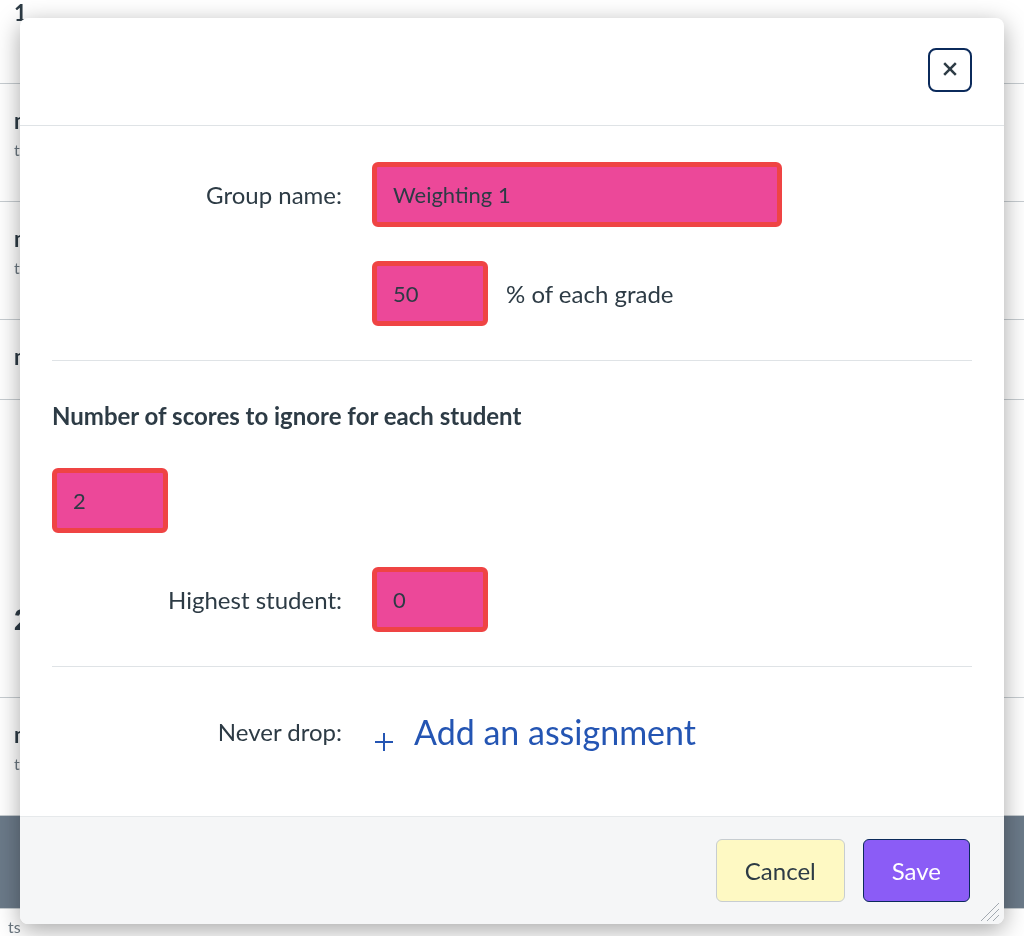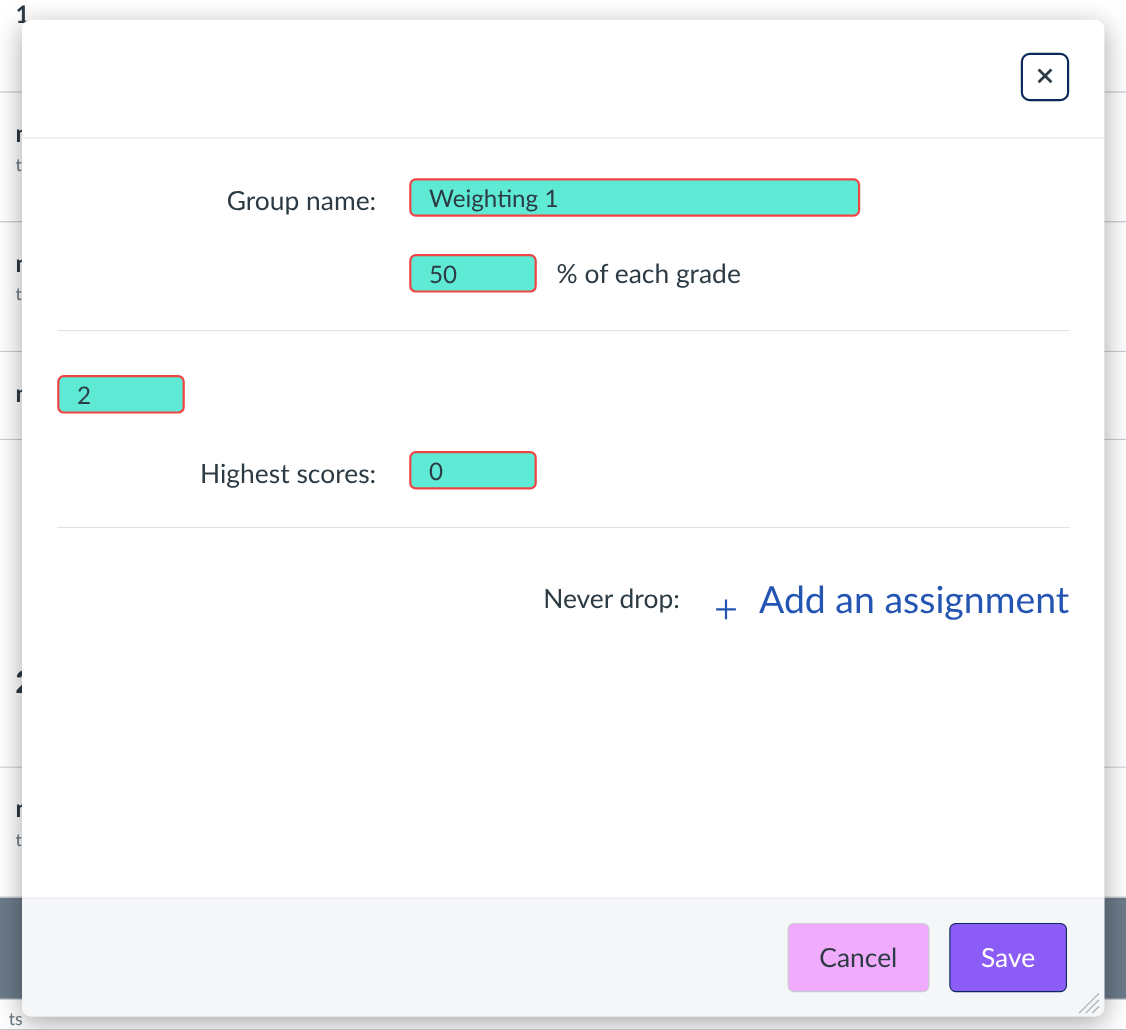--- a/index.html
+++ b/index.html
@@ -65,58 +65,58 @@
     }
     .close-btn svg { width: 20px; height: 20px; stroke: #2d3b45; stroke-width: 3; }
 
     .modal-body {
       flex: 1 1 auto;
       overflow: auto;
       padding: 36px 32px 30px 32px;
     }
 
     .form-row {
-      display: flex; align-items: flex-end;
+      display: flex; align-items: center;
       margin-bottom: 34px;
       gap: 30px;
     }
     .label-col {
       width: 290px;
       text-align: right;
       font-size: 24px;
       color: #2d3b45;
     }
     .field-col {
       display: flex; align-items: center; gap: 18px;
       font-size: 24px;
     }
     input[type="text"] {
-      border: 2px solid #ef4444;
+      border: 5px solid #ef4444;
       border-radius: 6px;
-      padding: 2px 16px;
+      padding: 14px 16px;
       font-size: 22px;
       color: #2d3b45;
       outline: none;
-      background: #5eead4;
+      background: #ec4899;
       font-family: inherit;
     }
     input.text-wide { width: 410px; }
     input.num-sm    { width: 116px; }
     .suffix-label { color: #2d3b45; }
 
     .divider {
       border: 0; border-top: 1px solid #dfe3e6;
       margin: 20px 0 40px;
     }
     .section-title {
       font-size: 24px; font-weight: 700; color: #2d3b45;
       margin: 0 0 38px 0;
     }
 
-    .link-row { display: flex; align-items: center; gap: 30px; margin-top: 8px; justify-content: flex-end; }
+    .link-row { display: flex; align-items: center; gap: 30px; margin-top: 8px; }
     .link-btn {
       display: inline-flex; align-items: center; gap: 18px;
       color: #2455b3; font-size: 34px; text-decoration: none;
       background: transparent; border: 0; cursor: pointer;
       padding: 4px 0;
       font-family: inherit;
     }
     .link-btn .plus {
       display: inline-block; width: 24px; height: 24px;
     }
@@ -130,21 +130,21 @@
       position: relative;
     }
     .btn {
       font-size: 24px;
       border-radius: 6px;
       padding: 16px 28px;
       cursor: pointer;
       font-family: inherit;
     }
     .btn-secondary {
-      background: #f0abfc;
+      background: #fef9c3;
       color: #2d3b45;
       border: 1px solid #c7cdd1;
     }
     .btn-primary {
       background: #8b5cf6;
       color: #ffffff;
       border: 1px solid #0b2a5b;
     }
     .resize-grip {
       position: absolute; right: 4px; bottom: 2px; width: 22px; height: 22px;
@@ -210,30 +210,31 @@
     <div class="form-row">
       <div class="label-col"></div>
       <div class="field-col">
         <input type="text" class="num-sm" value="50" style="">
         <span class="suffix-label">% of each grade</span>
       </div>
     </div>
 
     <hr class="divider">
 
+    <h3 class="section-title">Number of scores to ignore for each student</h3>
 
     <div class="form-row">
       <div class="field-col">
         <input type="text" class="num-sm" value="2" style="">
       </div>
     </div>
 
     <div class="form-row">
       <div class="label-col">
-        <label>Highest scores:</label>
+        <label>Highest student:</label>
       </div>
       <div class="field-col">
         <input type="text" class="num-sm" value="0" style="">
       </div>
     </div>
 
     <hr class="divider">
 
     <div class="link-row">
       <div class="label-col" style="width:290px;">

